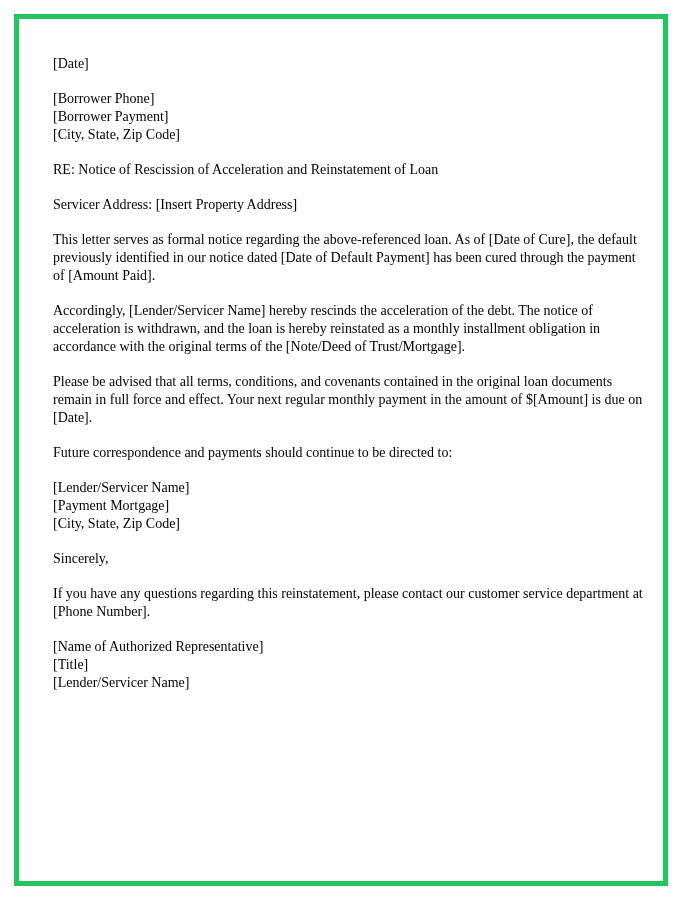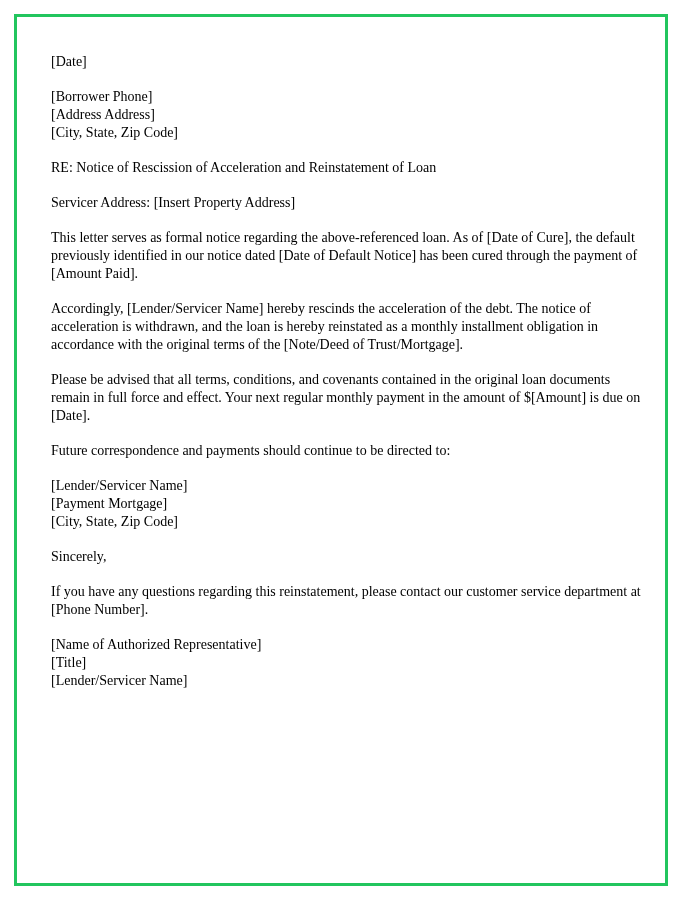--- a/index.html
+++ b/index.html
@@ -13,21 +13,21 @@
     position: relative;
     font-family: "Liberation Serif", "DejaVu Serif", serif;
     color: #000000;
   }
   .letter-page {
     position: absolute;
     left: 14px;
     top: 14px;
     width: 654px;
     height: 872px;
-    border: 3px solid #22c55e;
+    border: 5px solid #22c55e;
     background: #ffffff;
     box-sizing: border-box;
     padding: 36px 34px 30px 34px;
     overflow: hidden;
   }
   .letter-content {
     width: 590px;
     font-size: 14px;
     line-height: 18px;
   }
@@ -51,35 +51,35 @@
 
 <div class="letter-page">
   <div class="letter-content">
 
     <div class="block">
       <p class="line">[Date]</p>
     </div>
 
     <div class="block">
       <p class="line">[Borrower Phone]</p>
-      <p class="line">[Address Address]</p>
+      <p class="line">[Borrower Payment]</p>
       <p class="line">[City, State, Zip Code]</p>
     </div>
 
     <div class="block">
       <p class="line">RE: Notice of Rescission of Acceleration and Reinstatement of Loan</p>
     </div>
 
     <div class="block">
       <p class="line">Servicer Address: [Insert Property Address]</p>
     </div>
 
 
     <div class="block">
-      <p class="para">This letter serves as formal notice regarding the above-referenced loan. As of [Date of Cure], the default previously identified in our notice dated [Date of Default Notice] has been cured through the payment of [Amount Paid].</p>
+      <p class="para">This letter serves as formal notice regarding the above-referenced loan. As of [Date of Cure], the default previously identified in our notice dated [Date of Default Payment] has been cured through the payment of [Amount Paid].</p>
     </div>
 
     <div class="block">
       <p class="para">Accordingly, [Lender/Servicer Name] hereby rescinds the acceleration of the debt. The notice of acceleration is withdrawn, and the loan is hereby reinstated as a monthly installment obligation in accordance with the original terms of the [Note/Deed of Trust/Mortgage].</p>
     </div>
 
     <div class="block">
       <p class="para">Please be advised that all terms, conditions, and covenants contained in the original loan documents remain in full force and effect. Your next regular monthly payment in the amount of $[Amount] is due on [Date].</p>
     </div>
 

